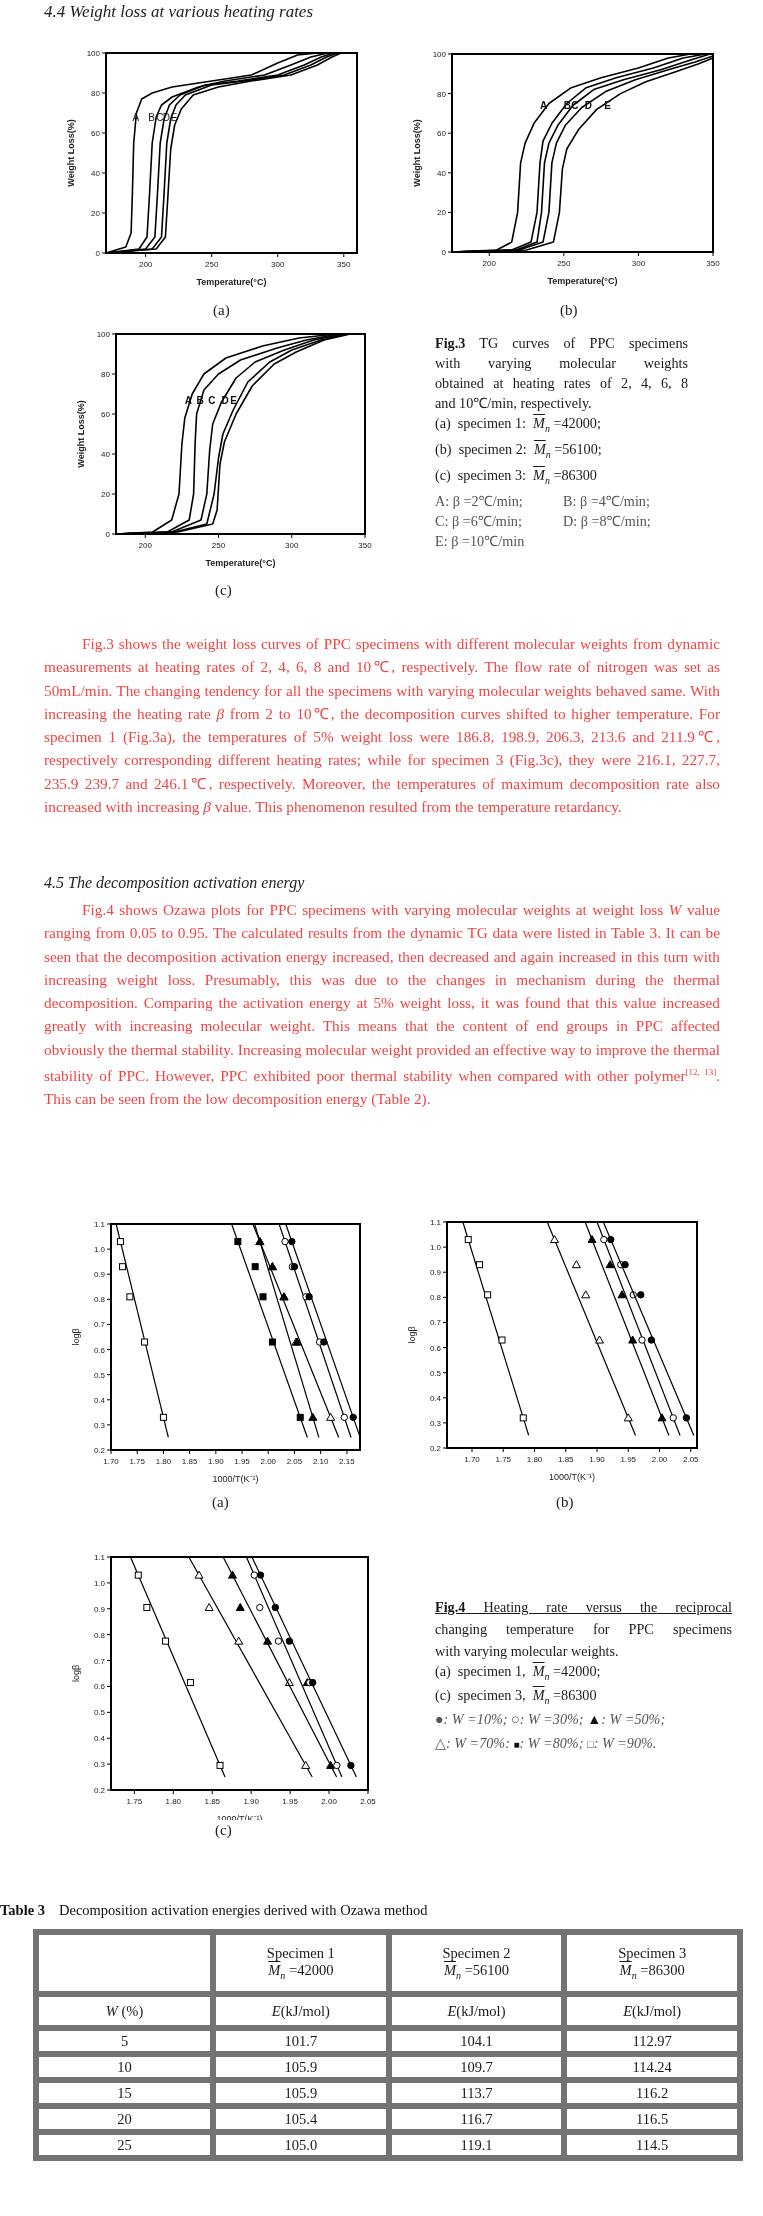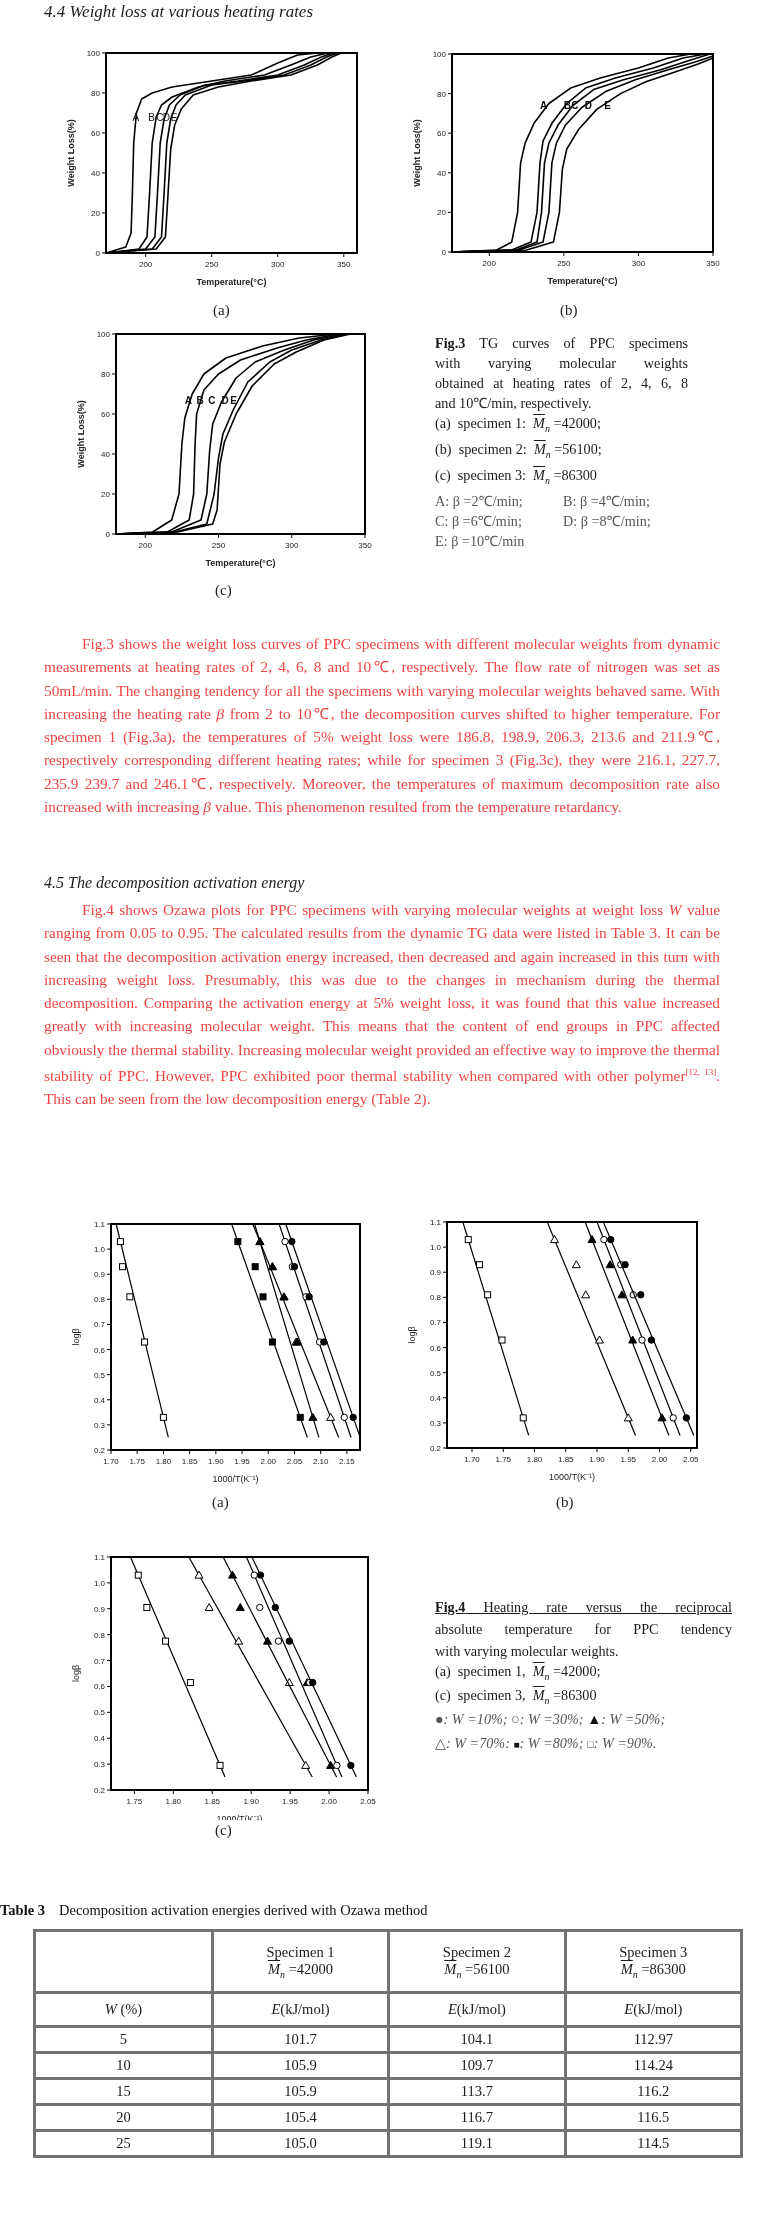--- a/index.html
+++ b/index.html
@@ -10,21 +10,21 @@
   .para{position:absolute;left:44px;width:676px;font-size:15.3px;line-height:23.3px;text-align:justify;color:#ef4444;}
   .para p{margin:0;}
   .indent{text-indent:38px;}
   .cap{position:absolute;font-size:14.2px;line-height:20px;color:#1a1a1a;}
   .cap .j{text-align:justify;}
   .cap .gray{color:#555;}
   .mbar{text-decoration:overline;font-style:italic;}
   .sub{font-style:italic;font-size:10px;vertical-align:-4px;}
   svg text{font-family:"Liberation Sans",sans-serif;}
   table.t3{position:absolute;left:33px;top:1929px;width:710px;border-collapse:collapse;font-size:14.5px;color:#1a1a1a;}
-  table.t3 td{border:3px solid #737373;text-align:center;padding:0;}
+  table.t3 td{border:6px solid #737373;text-align:center;padding:0;}
   .t3cap{position:absolute;left:0;width:763px;top:1902px;font-size:14.5px;}
   .t3cap b{margin-right:14px;}
 </style>
 </head>
 <body>
 
 <div class="abs sec-title" style="left:44px;top:2px;">4.4 Weight loss at various heating rates</div>
 
 <svg class="abs" id="fig3a" style="left:0;top:30px;" width="380" height="270">
     <rect x="106" y="23" width="251" height="200" fill="none" stroke="#000" stroke-width="2"></rect>
@@ -380,21 +380,21 @@
     <circle cx="312.70606060606076" cy="162.56111111111113" r="3.2" fill="#000" stroke="#000" stroke-width="1"></circle>
     <circle cx="350.8666666666668" cy="245.40555555555557" r="3.2" fill="#000" stroke="#000" stroke-width="1"></circle>
   </svg>
 
 <div class="abs subcap" style="left:212px;top:1494px;">(a)</div>
 <div class="abs subcap" style="left:556px;top:1494px;">(b)</div>
 <div class="abs subcap" style="left:215px;top:1822px;">(c)</div>
 
 <div class="cap" style="left:435px;top:1596px;width:297px;line-height:22px;">
   <div class="j" style="text-align-last:justify;text-decoration:underline;"><b>Fig.4</b><span> Heating rate versus the reciprocal</span></div>
-  <div class="j" style="text-align-last:justify;">absolute temperature for PPC tendency</div>
+  <div class="j" style="text-align-last:justify;">changing temperature for PPC specimens</div>
   <div>with varying molecular weights.</div>
   <div style="line-height:19px"><span style="white-space:pre">(a)  specimen 1,  </span><span class="mbar">M</span><span class="sub">n</span><span> =42000;</span></div>
   <div style="line-height:19px"><span style="white-space:pre">(c)  specimen 3,  </span><span class="mbar">M</span><span class="sub">n</span><span> =86300</span></div>
   <div class="gray" style="line-height:19px">
     <span>●</span><i>: W =10%; </i>
     <span>○</span><i>: W =30%; </i>
     <span style="color:#111">▲</span><i>: W =50%;</i>
   </div>
   <div class="gray" style="line-height:28px">
     <span>△</span><i>: W =70%: </i>

